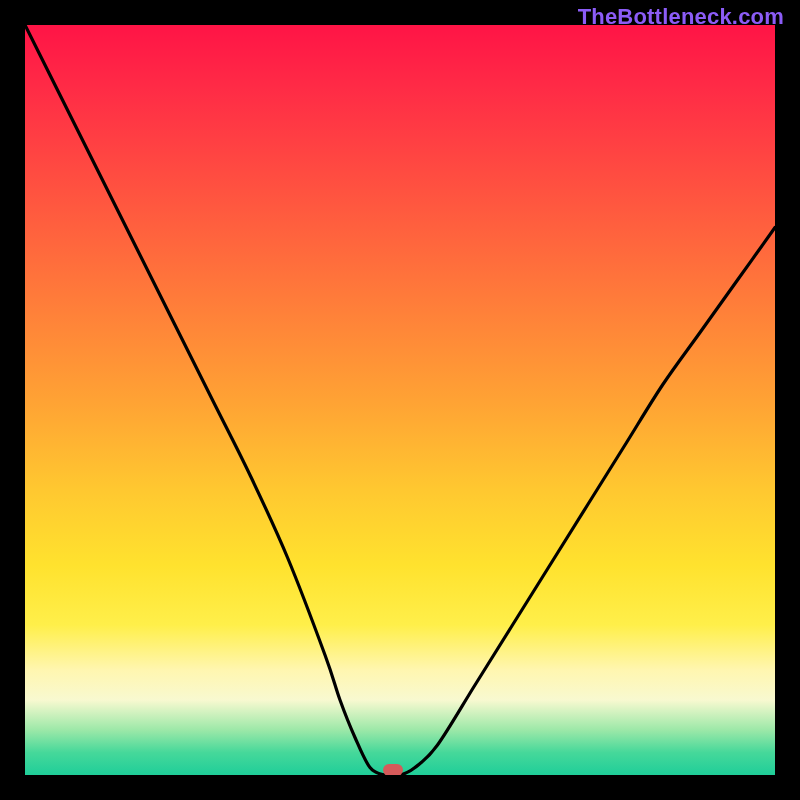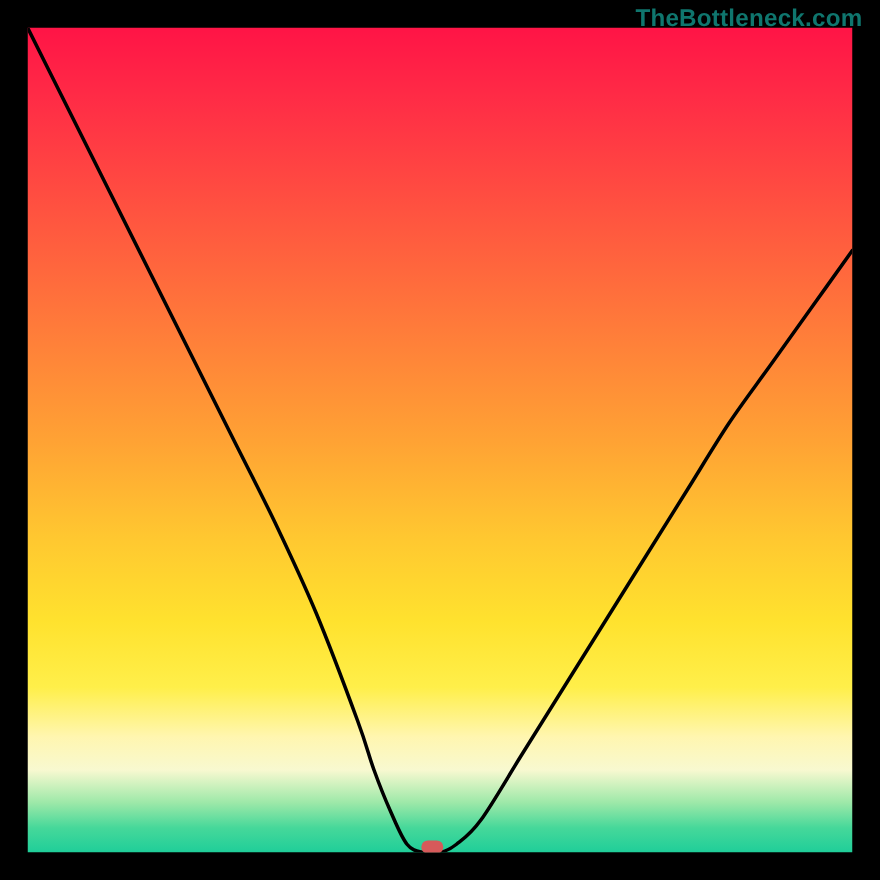--- a/index.html
+++ b/index.html
@@ -14,21 +14,21 @@
   .frame {
     position: relative;
     width: 800px;
     height: 800px;
     background: #000;
   }
   .watermark {
     position: absolute;
     top: 4px;
     right: 16px;
-    color: #0f766e;
+    color: #8b5cf6;
     font-size: 22px;
     font-weight: 600;
     letter-spacing: 0.2px;
     z-index: 5;
   }
   .plot-area {
     position: absolute;
     left: 25px;
     top: 25px;
     width: 750px;

